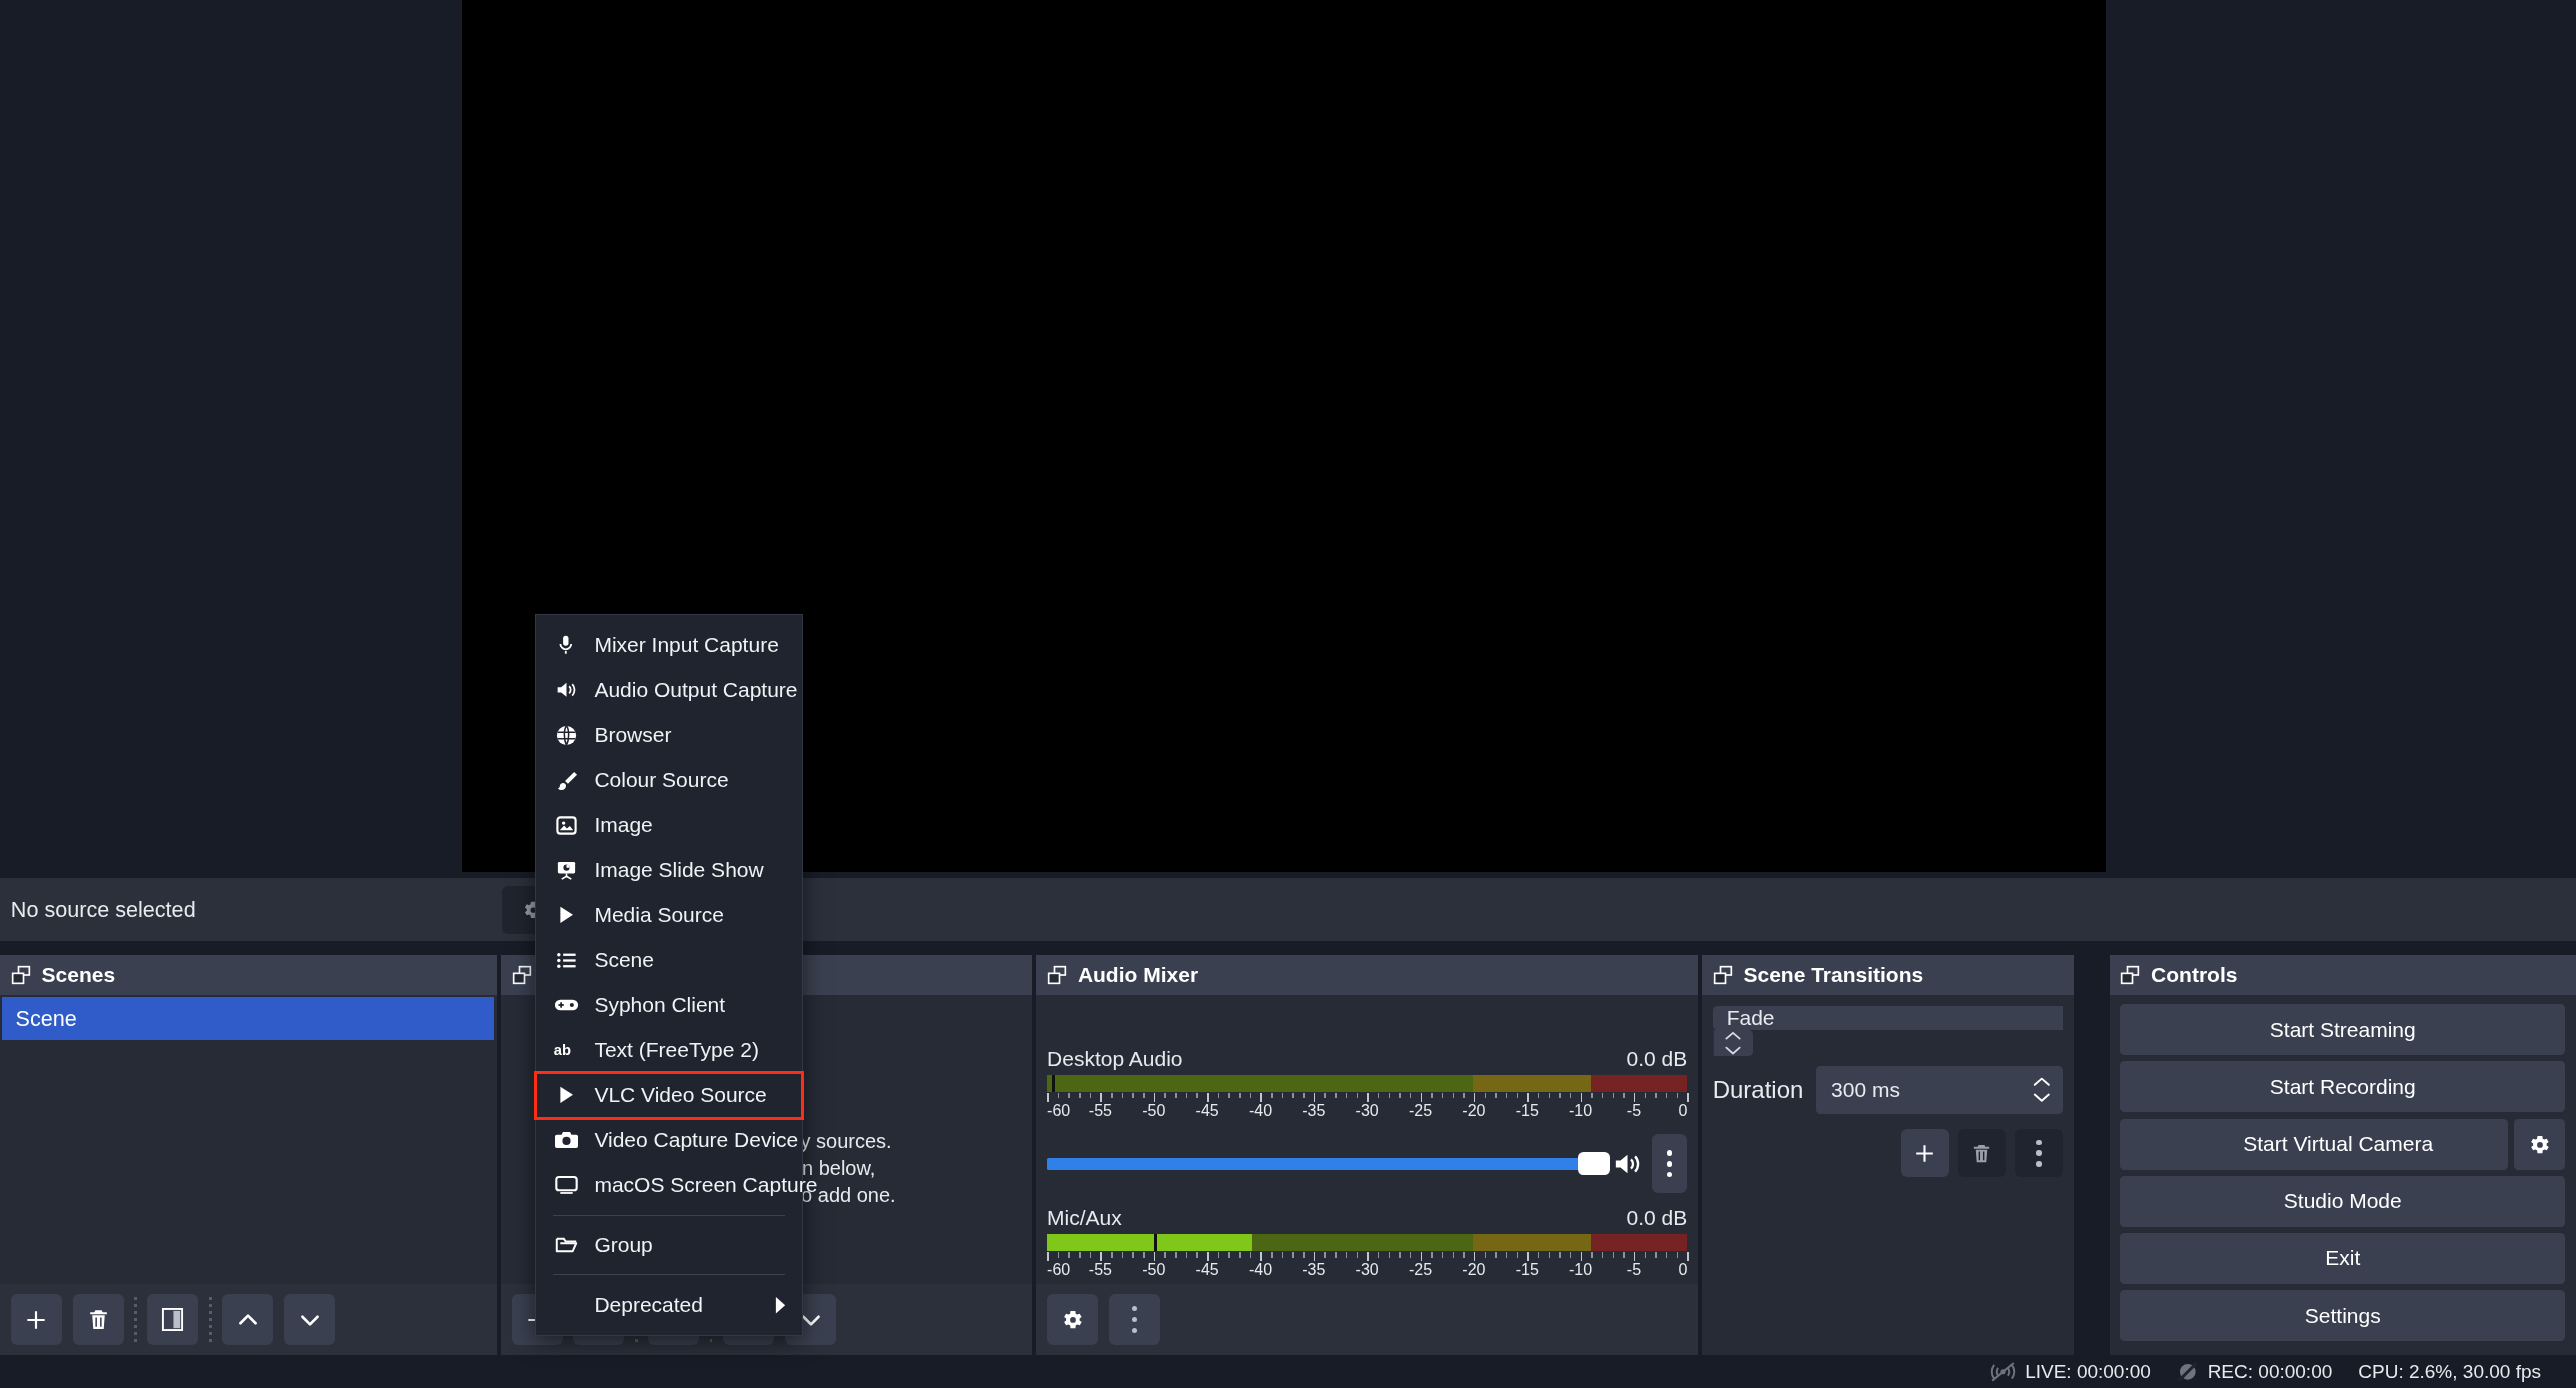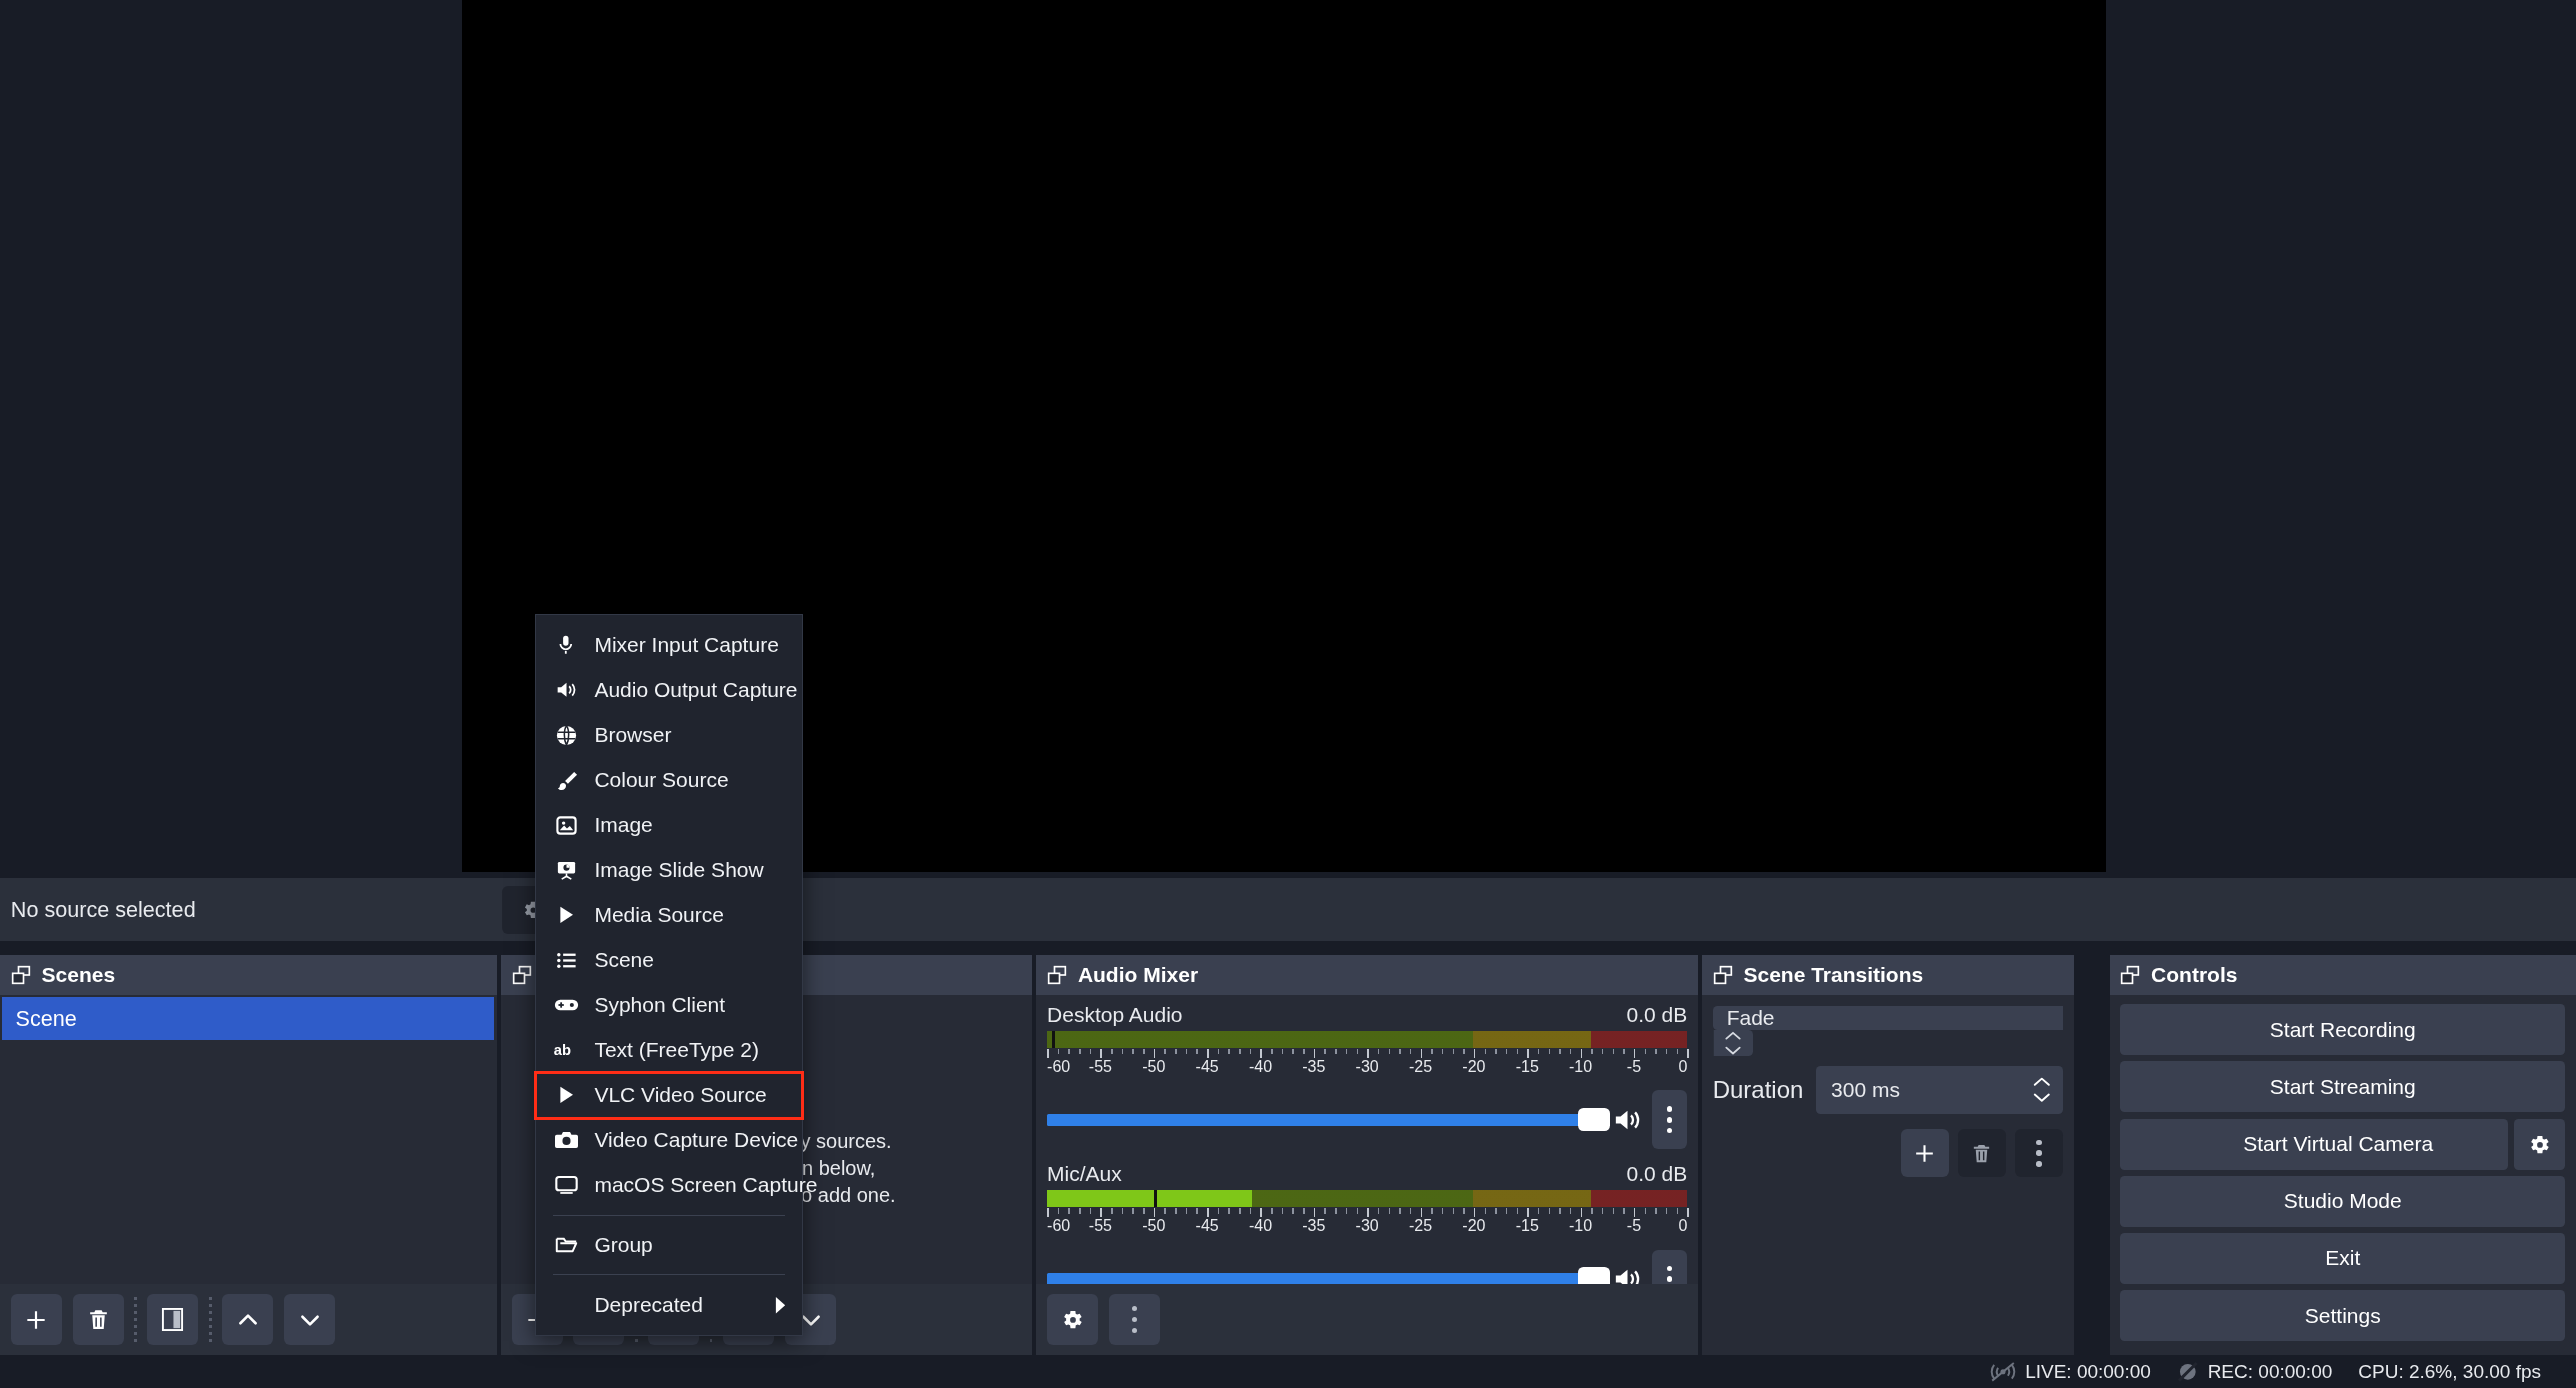--- a/index.html
+++ b/index.html
@@ -46,21 +46,21 @@
   .dock { background: #272b36; display: flex; flex-direction: column; border-radius: 1.5px; }
   .dock-header {
     height: 40px; background: #3a4050; display: flex; align-items: center;
     gap: 10.8px; padding-left: 10.8px; flex: none;
   }
   .dock-title { color: #fff; font-size: 21px; font-weight: bold; white-space: nowrap; }
   .dock-body { flex: 1; position: relative; background: #272b36; overflow: hidden; }
 
   .dock-scenes   { width: 504px; }
   .dock-sources  { width: 539px; }
-  .dock-mixer    { width: 671px; }
+  .dock-mixer    { width: 671px; gap: 44px; }
   .dock-trans    { width: 377px; }
   .dock-controls { width: 473px; margin-left: 32px; }
 
   
   .scene-item {
     height: 43px; background: #2f5cc9; color: #fff; font-size: 21.6px;
     display: flex; align-items: center; padding-left: 14px; margin: 2.3px 3.1px 0 1.5px;
   }
 
   
@@ -610,22 +610,22 @@
         <span class="ic">
           <svg width="20" height="20" viewBox="0 0 24 24">
             <rect x="9" y="2" width="13" height="10" fill="none" stroke="#fff" stroke-width="2"></rect>
             <rect x="2" y="10" width="13" height="12" fill="#272b36" stroke="#fff" stroke-width="2"></rect>
           </svg>
         </span>
         <span class="dock-title">Controls</span>
       </div>
       <div class="dock-body">
         <div class="ctrl-body" id="controls-buttons">
+            <div class="ctrl-btn">Start Streaming</div>
             <div class="ctrl-btn">Start Recording</div>
-            <div class="ctrl-btn">Start Streaming</div>
             <div class="ctrl-split">
               <div class="ctrl-btn">Start Virtual Camera</div>
               <div class="ctrl-gear">
                 <svg width="23" height="23" viewBox="0 0 24 24" fill="#fff">
                   <path d="M19.4 13a7.6 7.6 0 000-2l2.1-1.6-2-3.5-2.5 1a7.7 7.7 0 00-1.7-1L15 3H9.9l-.4 2.9c-.6.2-1.2.6-1.7 1l-2.5-1-2 3.5L5.4 11a7.6 7.6 0 000 2l-2.1 1.6 2 3.5 2.5-1c.5.4 1.1.7 1.7 1l.4 2.9H15l.4-2.9c.6-.3 1.2-.6 1.7-1l2.5 1 2-3.5L19.4 13zM12.5 15.4a3 3 0 110-6 3 3 0 010 6z"></path>
                 </svg>
               </div>
             </div>
             <div class="ctrl-btn">Studio Mode</div>
             <div class="ctrl-btn">Exit</div>

